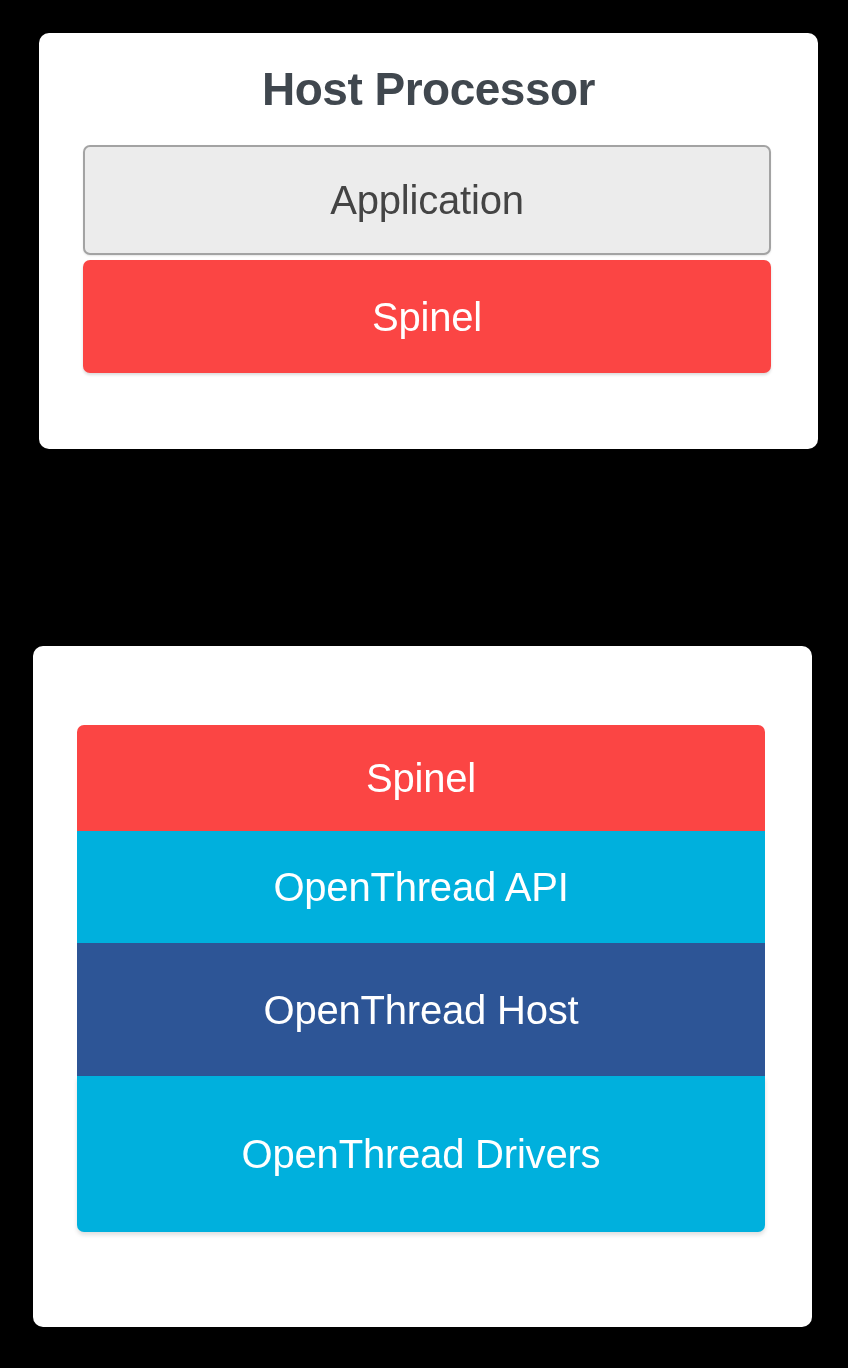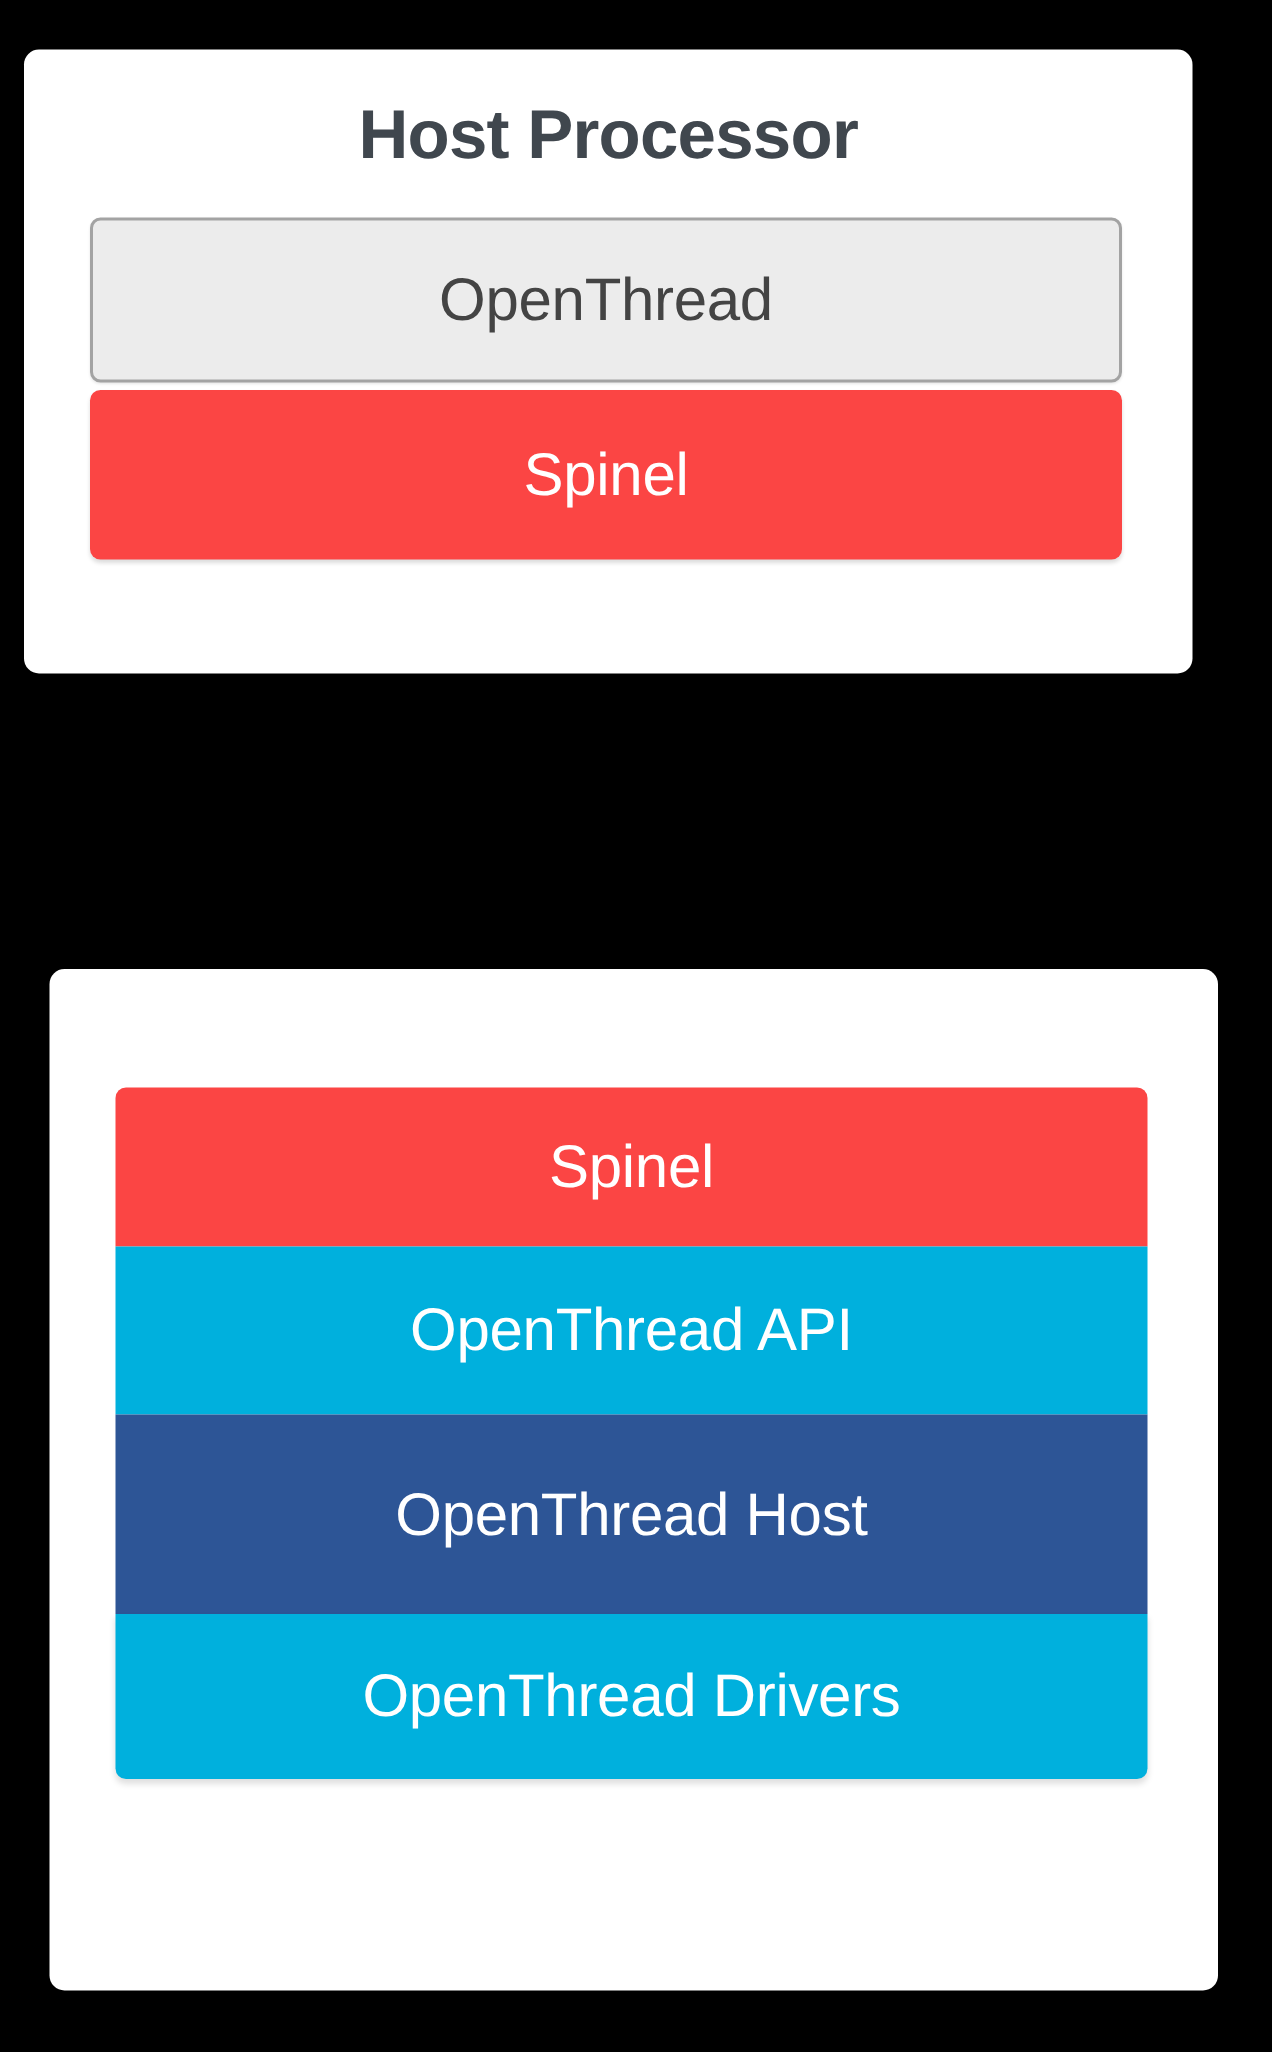--- a/index.html
+++ b/index.html
@@ -26,21 +26,21 @@
   }
 
   
   .card {
     position: absolute;
     background: #ffffff;
     border-radius: 10px;
     box-sizing: border-box;
   }
   #host-card {
-    left: 16px;
+    left: 39px;
     top: 33px;
     width: 779px;
     height: 416px;
     padding-left: 41px;
   }
   #soc-card {
     left: 33px;
     top: 646px;
     width: 779px;
     height: 681px;
@@ -106,21 +106,21 @@
   #host-spinel {
     height: 113px;
     border-radius: 7px;
     box-shadow: 0 2px 3px rgba(0,0,0,0.14);
   }
 
   
   #soc-spinel  { height: 106px; border-radius: 7px 7px 0 0; }
   #soc-api     { height: 112px; border-radius: 0; }
   #soc-core    { height: 133px; border-radius: 0; }
-  #soc-drivers { height: 110px; border-radius: 0 0 7px 7px;
+  #soc-drivers { height: 156px; border-radius: 0 0 7px 7px;
                  box-shadow: 0 3px 4px rgba(0,0,0,0.13); }
 
   
   #connector {
     position: absolute;
     left: 380px;
     top: 478px;
     width: 84px;
     height: 244px;
     overflow: visible;
@@ -131,21 +131,21 @@
 <body>
 
 <div class="diagram">
 
   <div class="card" id="host-card">
 
     <div class="card-title" id="host-title">Host Processor</div>
 
     <div class="stack" id="host-stack">
 
-      <div class="layer layer-grey">OpenThread</div>
+      <div class="layer layer-grey">Application</div>
 
 
       <div class="layer layer-solid band-red" id="host-spinel">Spinel</div>
 
     </div>
   </div>
 
   <div id="connector">
     <svg width="84" height="244" viewBox="0 0 84 244" xmlns="http://www.w3.org/2000/svg">
 

